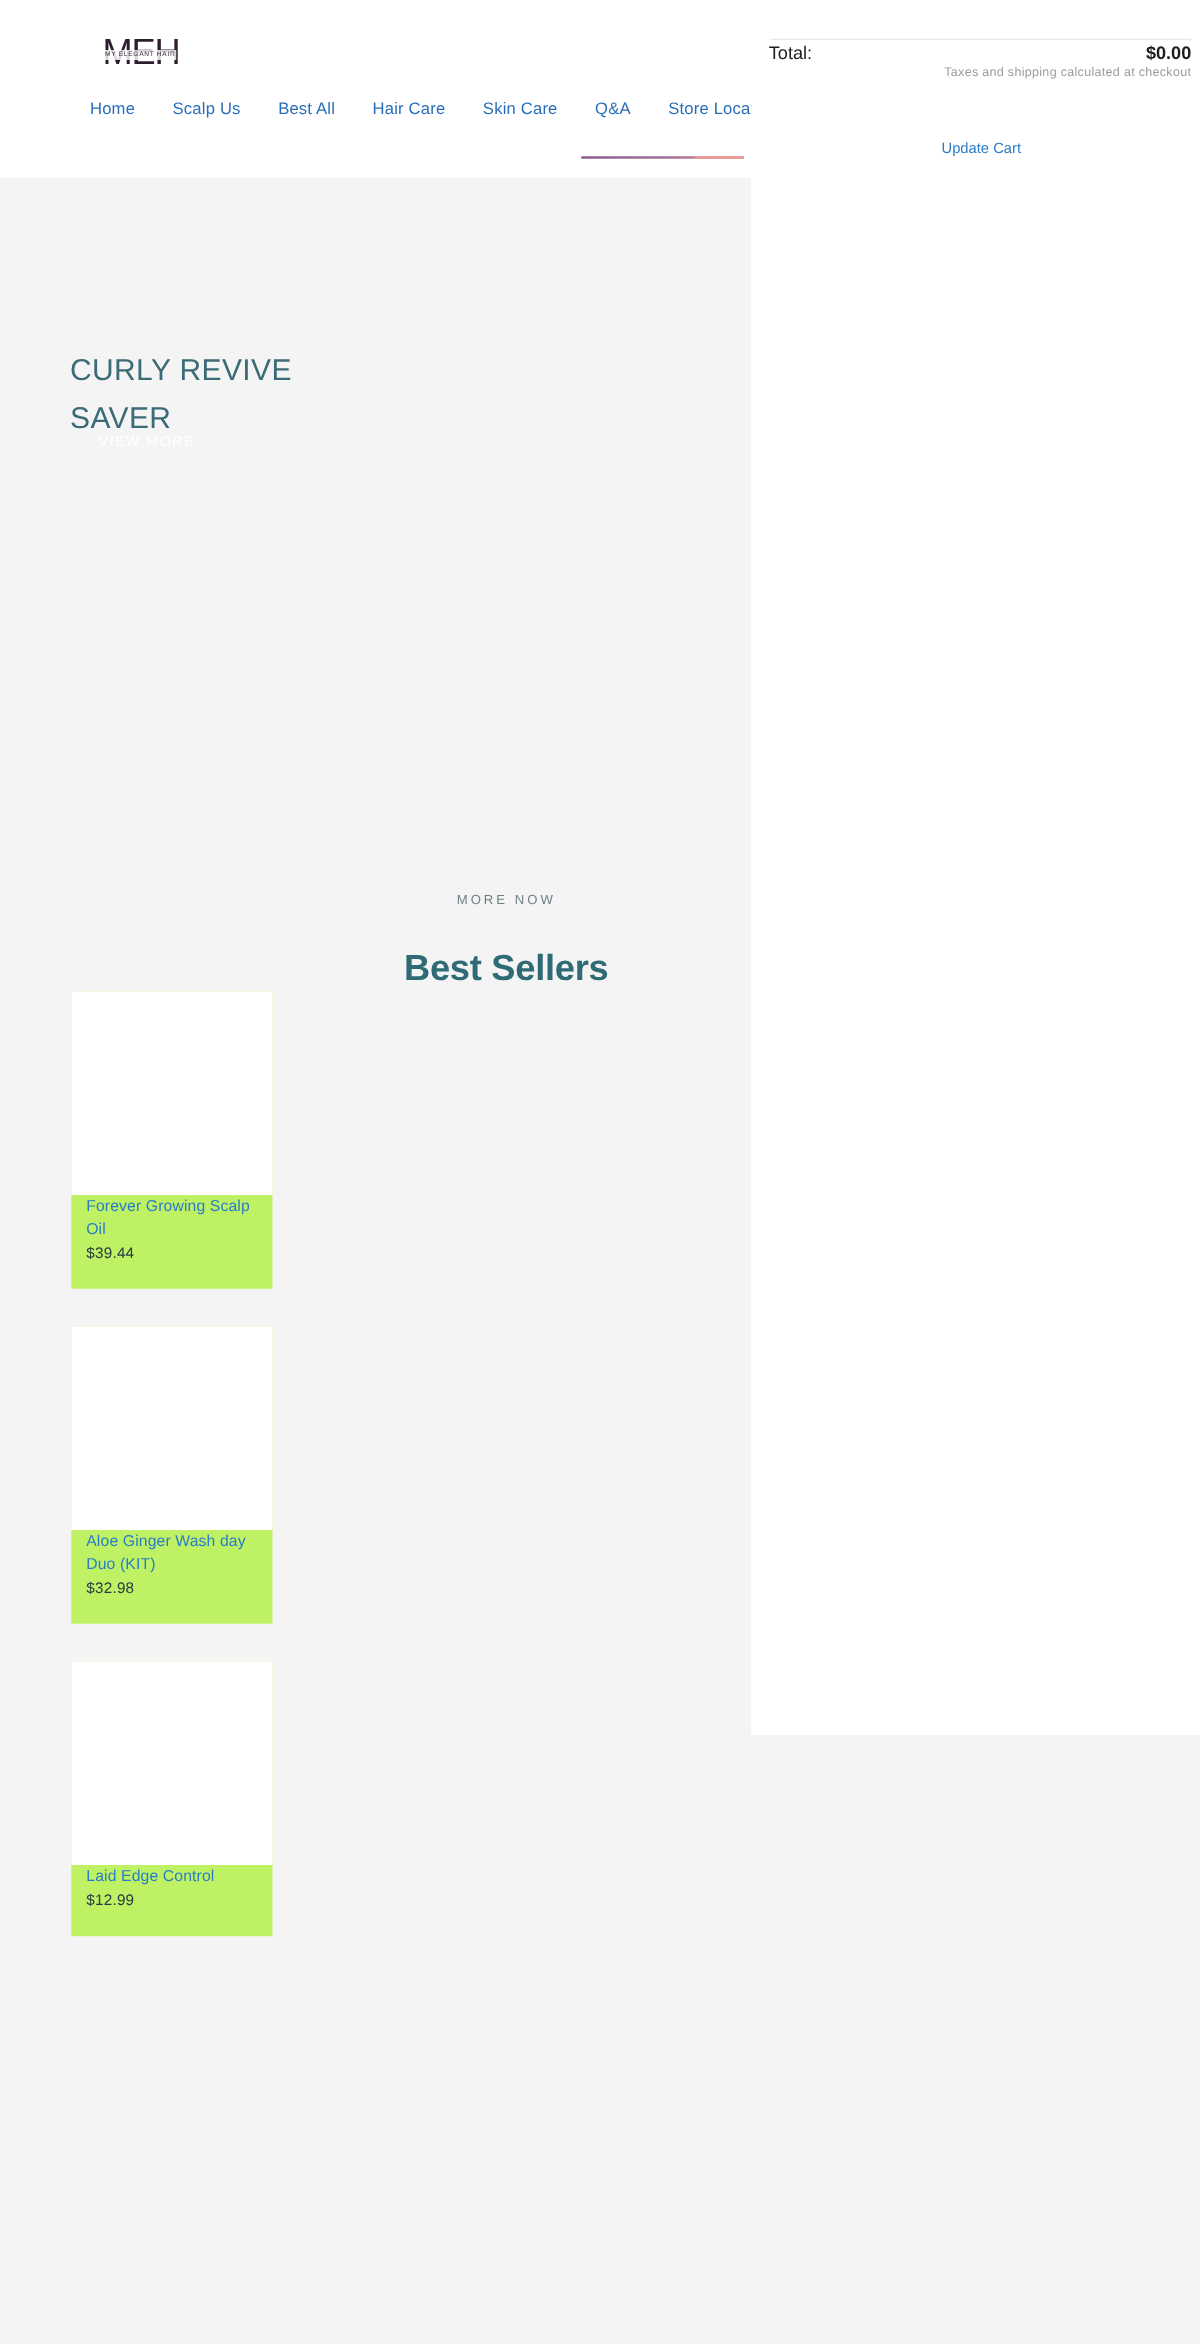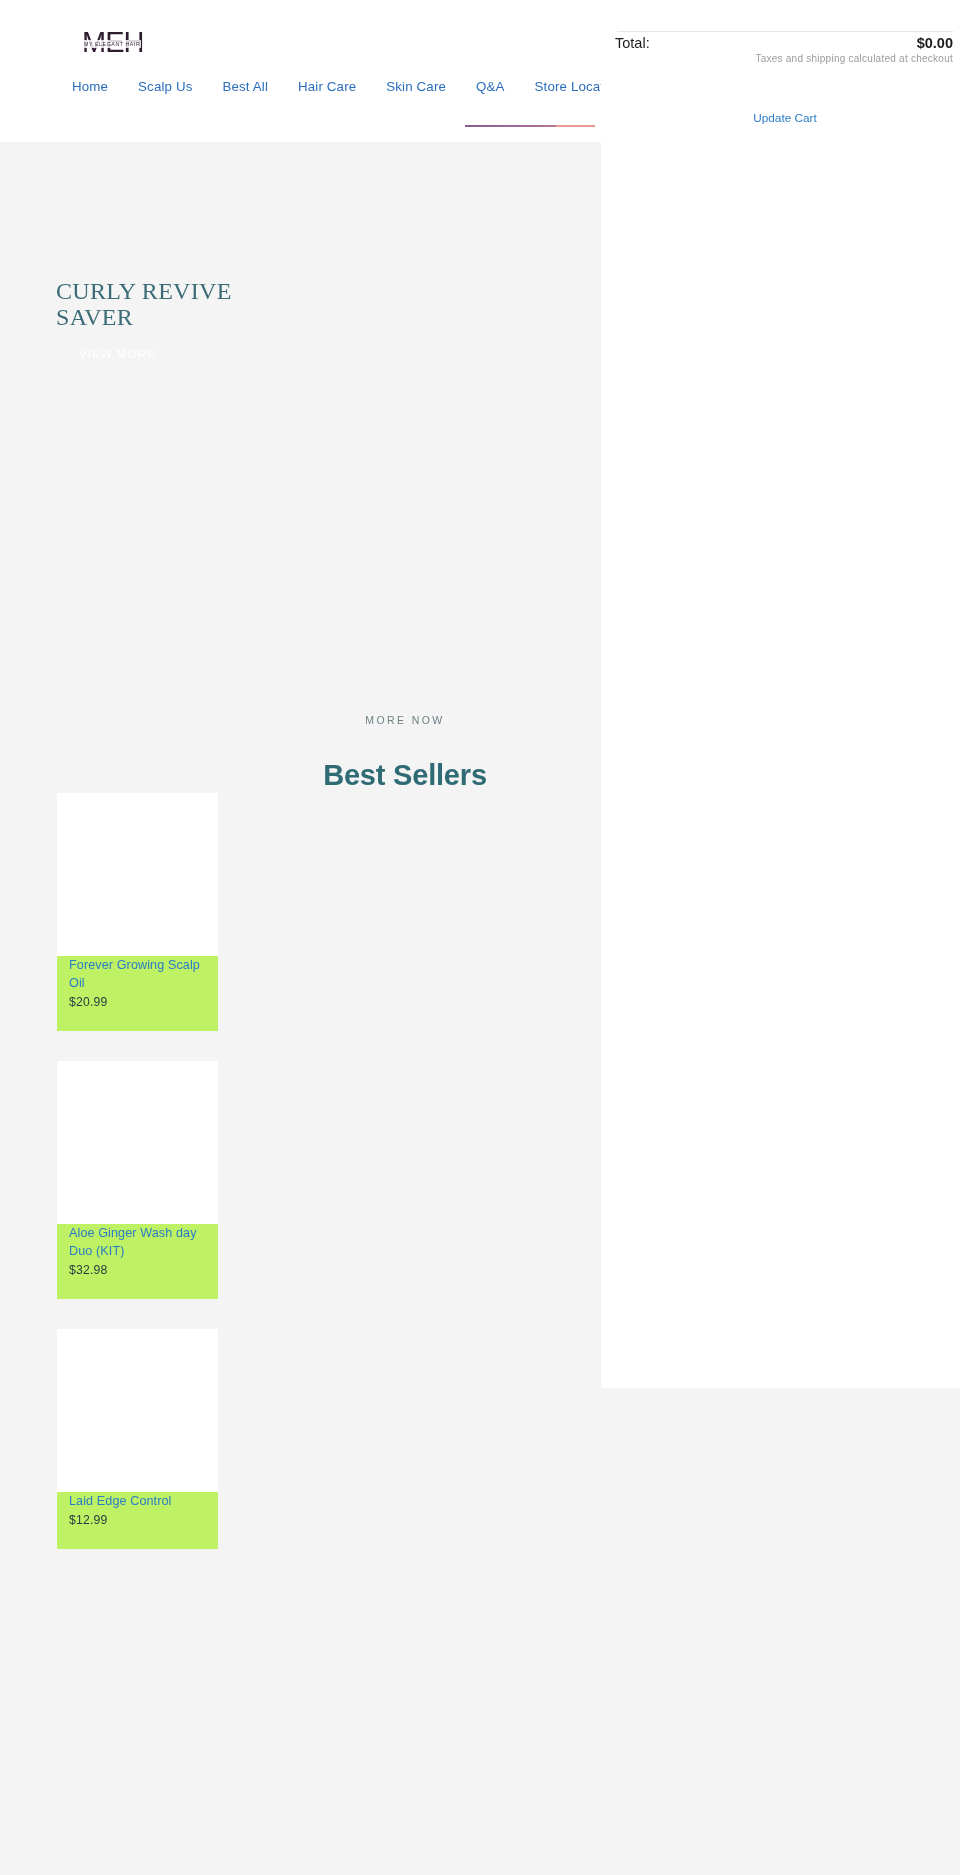--- a/index.html
+++ b/index.html
@@ -101,24 +101,24 @@
     left: 0;
     width: 960px;
     background: #f4f4f4;
   }
   .hero-1 { top: 142px; height: 445px; }
   .hero-2 { top: 587px; height: 113px; }
 
   .hero-title {
     position: absolute;
     color: #3b6b76;
-    font-family: Liberation Serif, serif;
+    font-family: Liberation Sans, sans-serif;
     font-weight: 400;
     font-size: 24px;
-    line-height: 26px;
+    line-height: 38px;
     letter-spacing: 0.3px;
     width: 230px;
   }
   .hero-1 .hero-title { left: 56px; top: 136px; }
   .hero-2 .hero-title { left: 56px; top: 0px; }
 
   .hero-cta {
     position: absolute;
     color: #ffffff;
     font-size: 11.5px;
@@ -299,21 +299,21 @@
     <div class="eyebrow">MORE NOW</div>
     <h2 class="section-title">Best Sellers</h2>
   </div>
 
   <div class="products">
 
     <div class="card">
       <div class="card-media"></div>
       <div class="card-body">
         <a class="card-title">Forever Growing Scalp Oil</a>
-        <div class="card-price">$20.99</div>
+        <div class="card-price">$39.44</div>
       </div>
     </div>
 
     <div class="card">
       <div class="card-media"></div>
       <div class="card-body">
         <a class="card-title">Aloe Ginger Wash day Duo (KIT)</a>
         <div class="card-price">$32.98</div>
       </div>
     </div>

